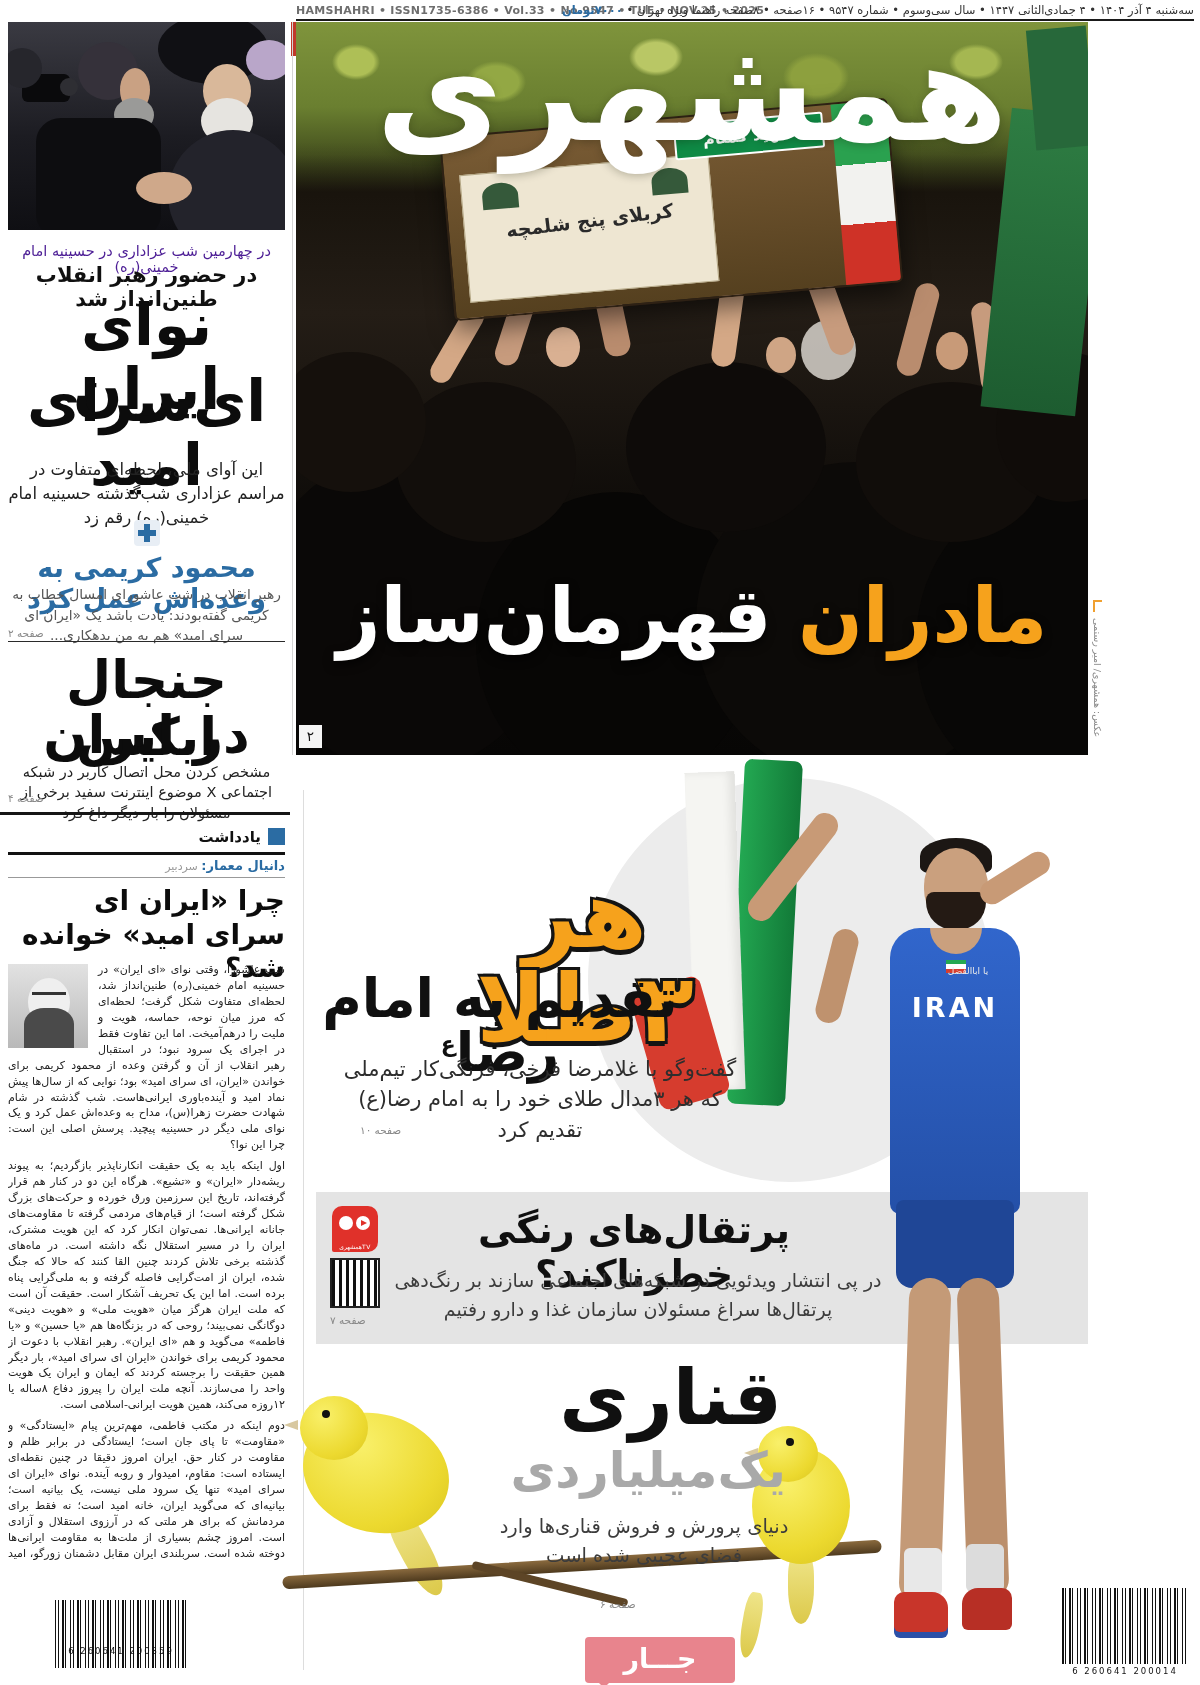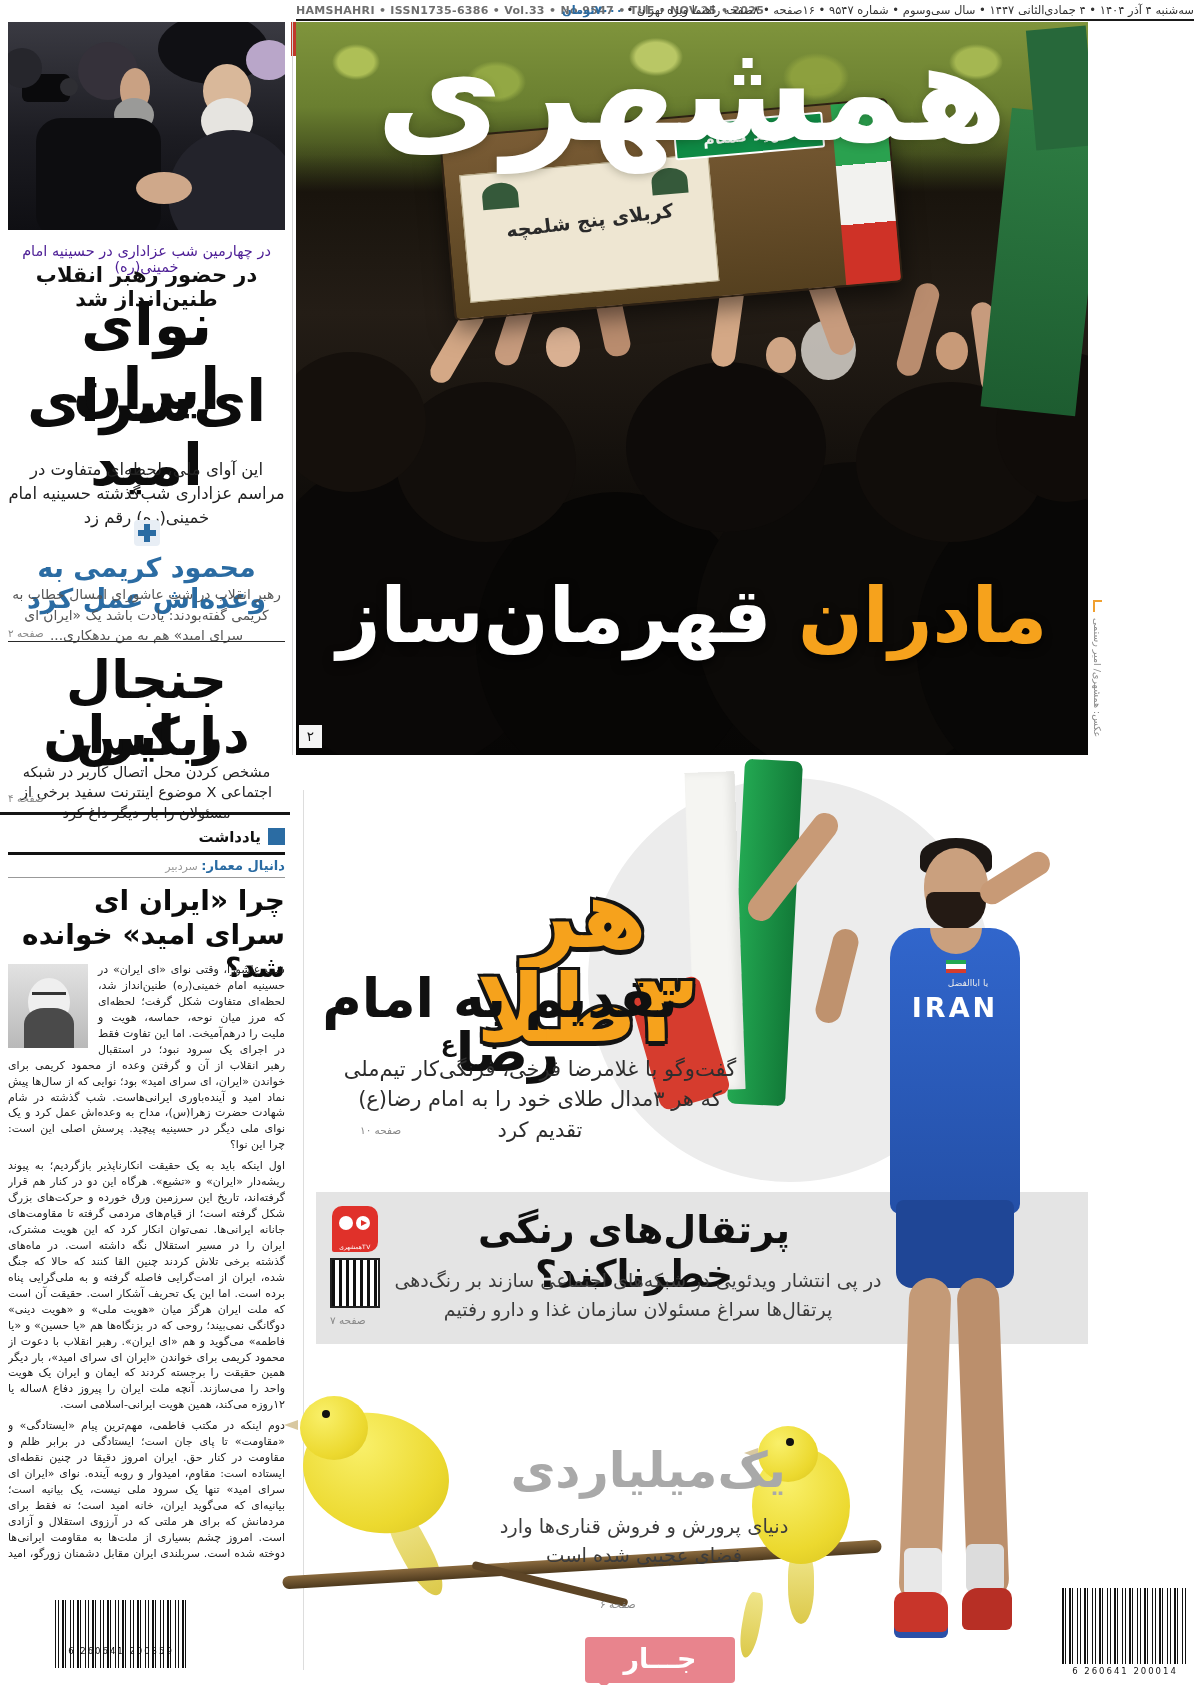--- a/index.html
+++ b/index.html
@@ -106,21 +106,21 @@
   .w{position:absolute}
   .w-hair{left:82px;top:6px;width:72px;height:36px;border-radius:50% 50% 20% 20%;background:#1c1714}
   .w-face{left:86px;top:16px;width:64px;height:76px;border-radius:50% 50% 46% 46%;background:#caa07e}
   .w-beard{left:88px;top:60px;width:60px;height:38px;border-radius:8px 8px 28px 28px;background:#241a14}
   .w-arm1{left:138px;top:34px;width:78px;height:24px;border-radius:12px;background:#c89a76;transform:rotate(-32deg)}
   .w-arm2{left:-58px;top:-30px;width:26px;height:130px;border-radius:13px;background:#c89a76;transform:rotate(38deg)}
   .w-arm3{left:-14px;top:96px;width:26px;height:96px;border-radius:13px;background:#bf926e;transform:rotate(14deg)}
   .w-torso{left:52px;top:96px;width:130px;height:286px;border-radius:30px 30px 10px 10px;background:linear-gradient(180deg,#3166cc,#2450a8)}
   .w-chest{left:92px;top:96px;width:52px;height:26px;border-radius:0 0 26px 26px;background:#caa07e}
   .w-patch{left:108px;top:128px;width:20px;height:13px;background:linear-gradient(180deg,#23a852 33%,#fff 33% 66%,#d63c2e 66%)}
-  .w-stext{left:52px;top:146px;width:156px;text-align:center;font-size:9px;color:#eaeaea;direction:rtl}
+  .w-stext{left:52px;top:134px;width:156px;text-align:center;font-size:9px;color:#eaeaea;direction:rtl}
   .w-iran{left:52px;top:160px;width:130px;text-align:center;font-size:27px;font-weight:900;letter-spacing:3px;color:#fff}
   .w-trunk{left:58px;top:368px;width:118px;height:88px;border-radius:8px 8px 16px 16px;background:#1f4696}
   .w-leg1{left:66px;top:446px;width:42px;height:326px;border-radius:21px;background:#c49a77;transform:rotate(2deg)}
   .w-leg2{left:124px;top:446px;width:42px;height:322px;border-radius:21px;background:#bb8f6c;transform:rotate(-2deg)}
   .w-sock1{left:66px;top:716px;width:38px;height:48px;background:#e8e8e8;border-radius:6px}
   .w-sock2{left:128px;top:712px;width:38px;height:48px;background:#dcdcdc;border-radius:6px}
   .w-shoe1{left:56px;top:760px;width:54px;height:40px;background:#c8352a;border-radius:10px 16px 6px 6px;box-shadow:0 6px 0 #2b50a8}
   .w-shoe2{left:124px;top:756px;width:50px;height:42px;background:#b72f25;border-radius:16px 10px 6px 6px}
 
   
@@ -305,20 +305,21 @@
       <span class="d1"></span>
       <span class="d2"></span>
       <span class="tvlabel">همشهریTV</span>
     </div>
     <div class="qr"></div>
     <div class="pageref or-page">صفحه ۷</div>
     <div class="or-head">پرتقال‌های رنگی خطرناکند؟</div>
     <div class="or-lede">در پی انتشار ویدئویی در شبکه‌های اجتماعی سازند بر رنگ‌دهی پرتقال‌ها سراغ مسئولان سازمان غذا و دارو رفتیم</div>
   </div>
 
+  <div class="abs cn-black rtl">قناری</div>
   <div class="abs cn-lede">دنیای پرورش و فروش قناری‌ها وارد فضای عجیبی شده است</div>
   <div class="abs cn-gray rtl">یک‌میلیاردی</div>
   <div class="abs pageref cn-page">صفحه ۶</div>
 
   <div class="abs branch"></div>
   <div class="abs twig"></div>
   <div class="abs bird" style="left:302px;top:1414px;width:148px;height:118px;transform:rotate(16deg);z-index:2"></div>
   <div class="abs bird" style="left:300px;top:1396px;width:68px;height:64px;z-index:2"></div>
   <div class="abs beak" style="left:284px;top:1420px;z-index:2"></div>
   <div class="abs eye" style="left:322px;top:1410px;z-index:2"></div>

